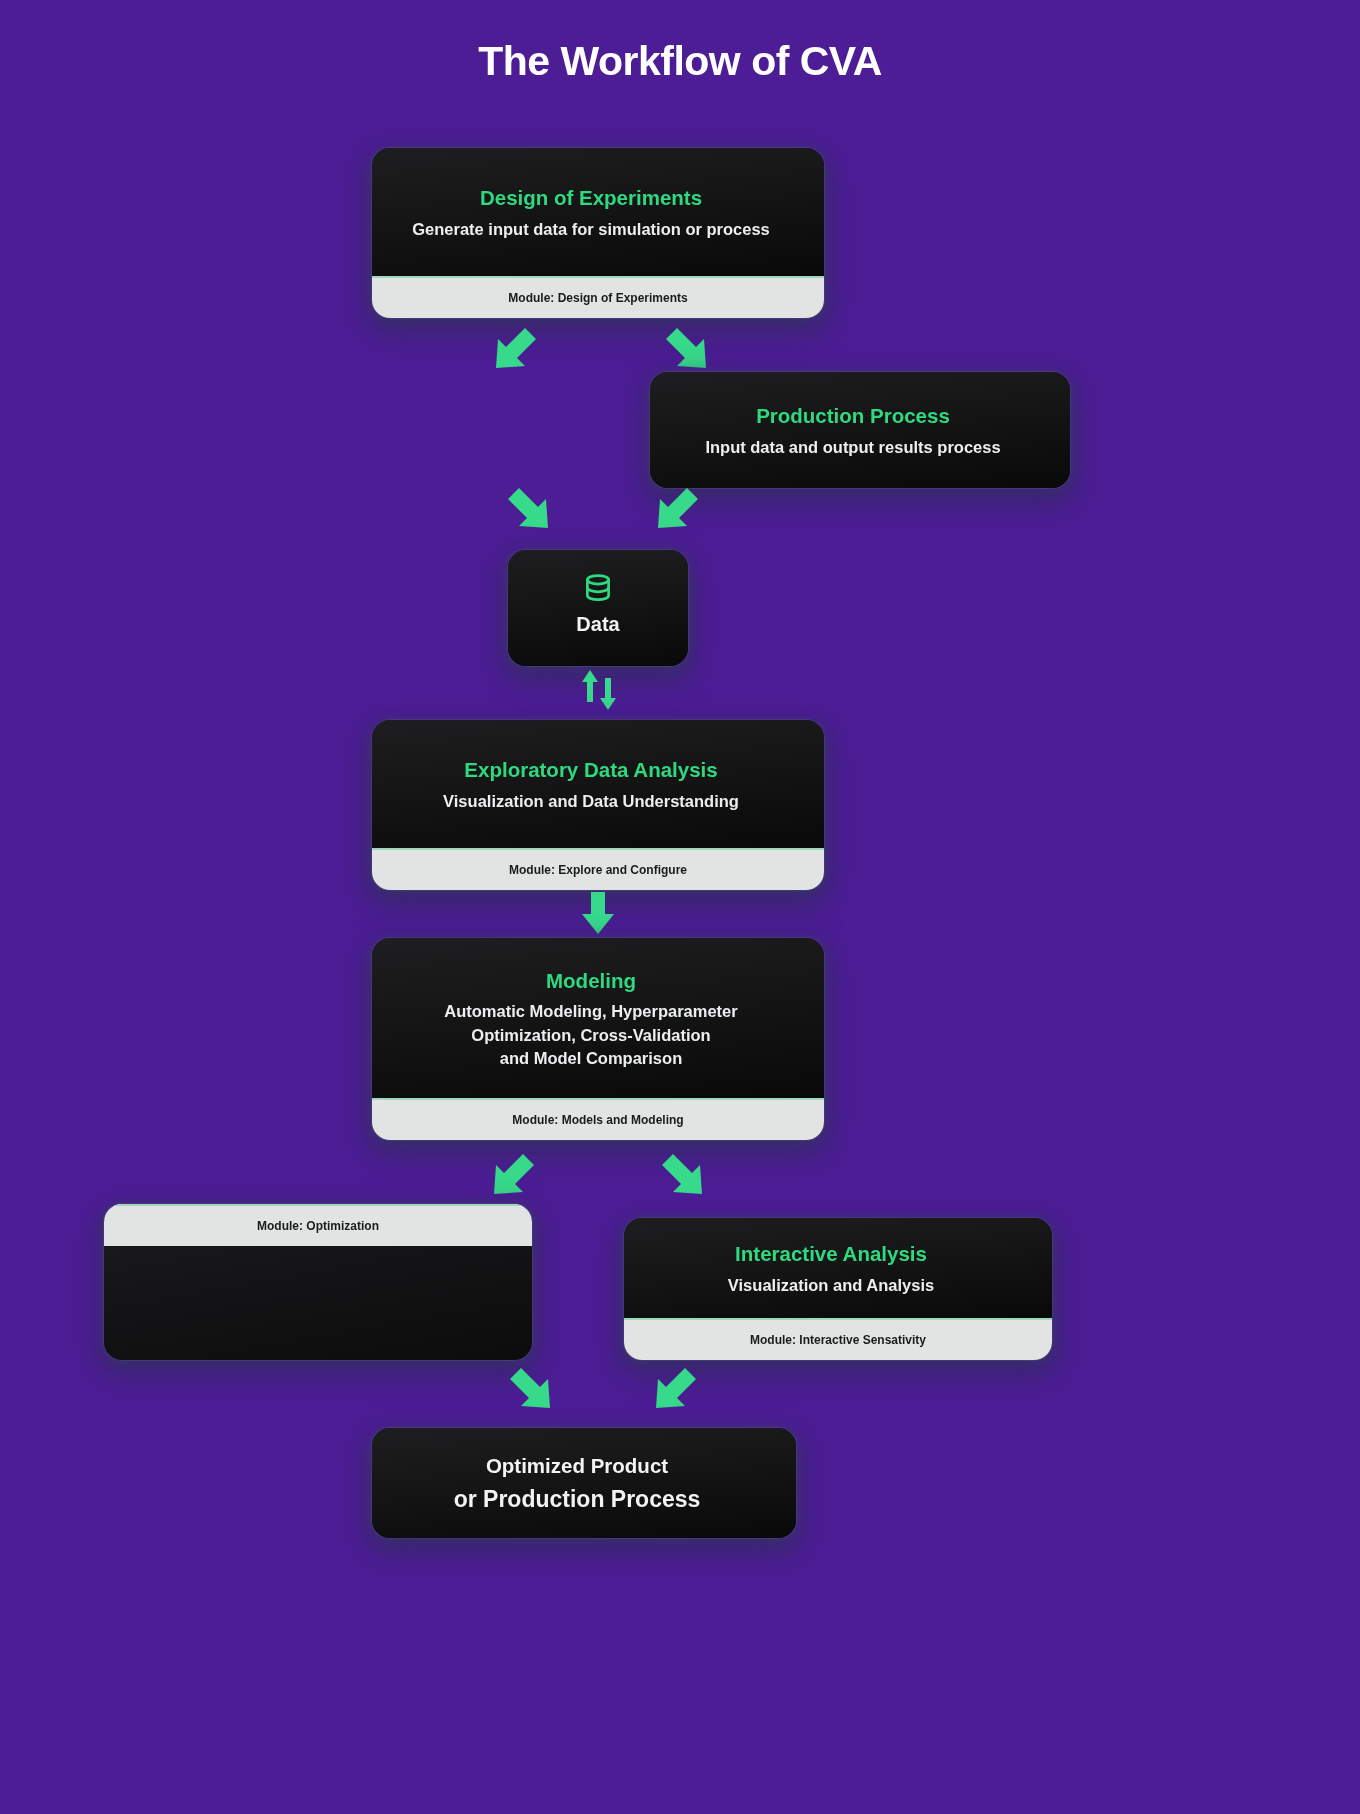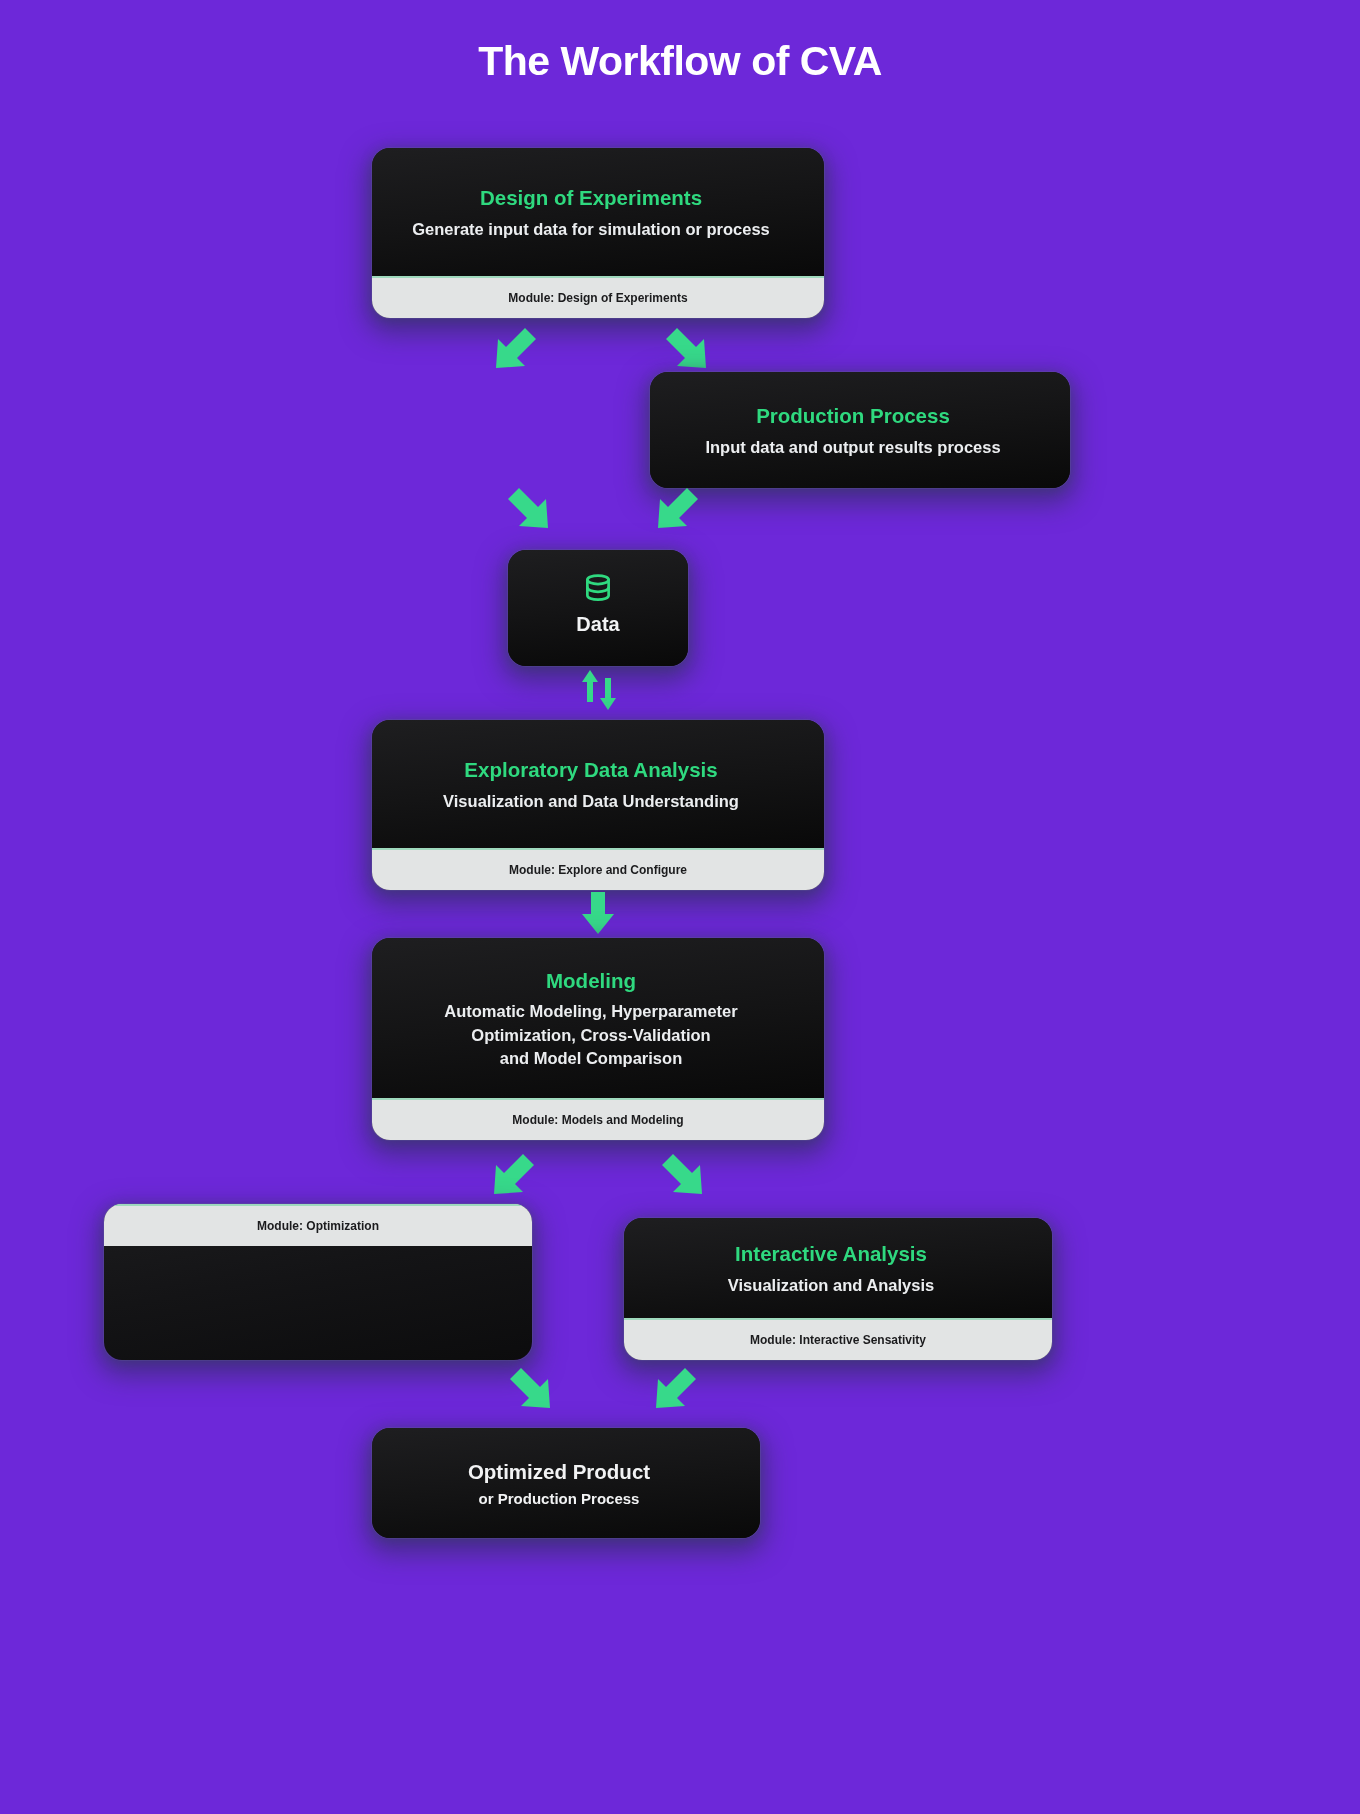--- a/index.html
+++ b/index.html
@@ -9,21 +9,21 @@
     width: 1360px;
     height: 1814px;
     overflow: hidden;
     font-family: "Liberation Sans", sans-serif;
   }
 
   .page {
     position: relative;
     width: 1360px;
     height: 1814px;
-    background: #6d28d9;
+    background: #4c1d95;
   }
 
   
   .page-title {
     position: absolute;
     top: 38px;
     left: 0;
     width: 1360px;
     text-align: center;
     font-size: 41px;
@@ -217,20 +217,20 @@
       <path d="M13 2 L2 13 L21 32 L13 40 L42 42 L40 13 L32 21 Z" fill="#37d98a"></path>
     </svg>
   </div>
 
   <div class="arrow" style="left:652px; top:1366px;">
     <svg width="46" height="44" viewBox="0 0 46 44">
       <path d="M33 2 L44 13 L25 32 L33 40 L4 42 L6 13 L14 21 Z" fill="#37d98a"></path>
     </svg>
   </div>
 
-  <div class="card" style="left:372px; top:1428px; width:388px; height:110px;">
+  <div class="card" style="left:372px; top:1428px; width:424px; height:110px;">
     <div class="card-body">
       <div class="data-label" style="font-size:20.5px; line-height:1.5;">Optimized Product</div>
-      <div class="data-label" style="font-size:15px; line-height:1.5;">or Production Process</div>
+      <div class="data-label" style="font-size:23px; line-height:1.5;">or Production Process</div>
     </div>
   </div>
 
 </div>
 
 </body></html>

